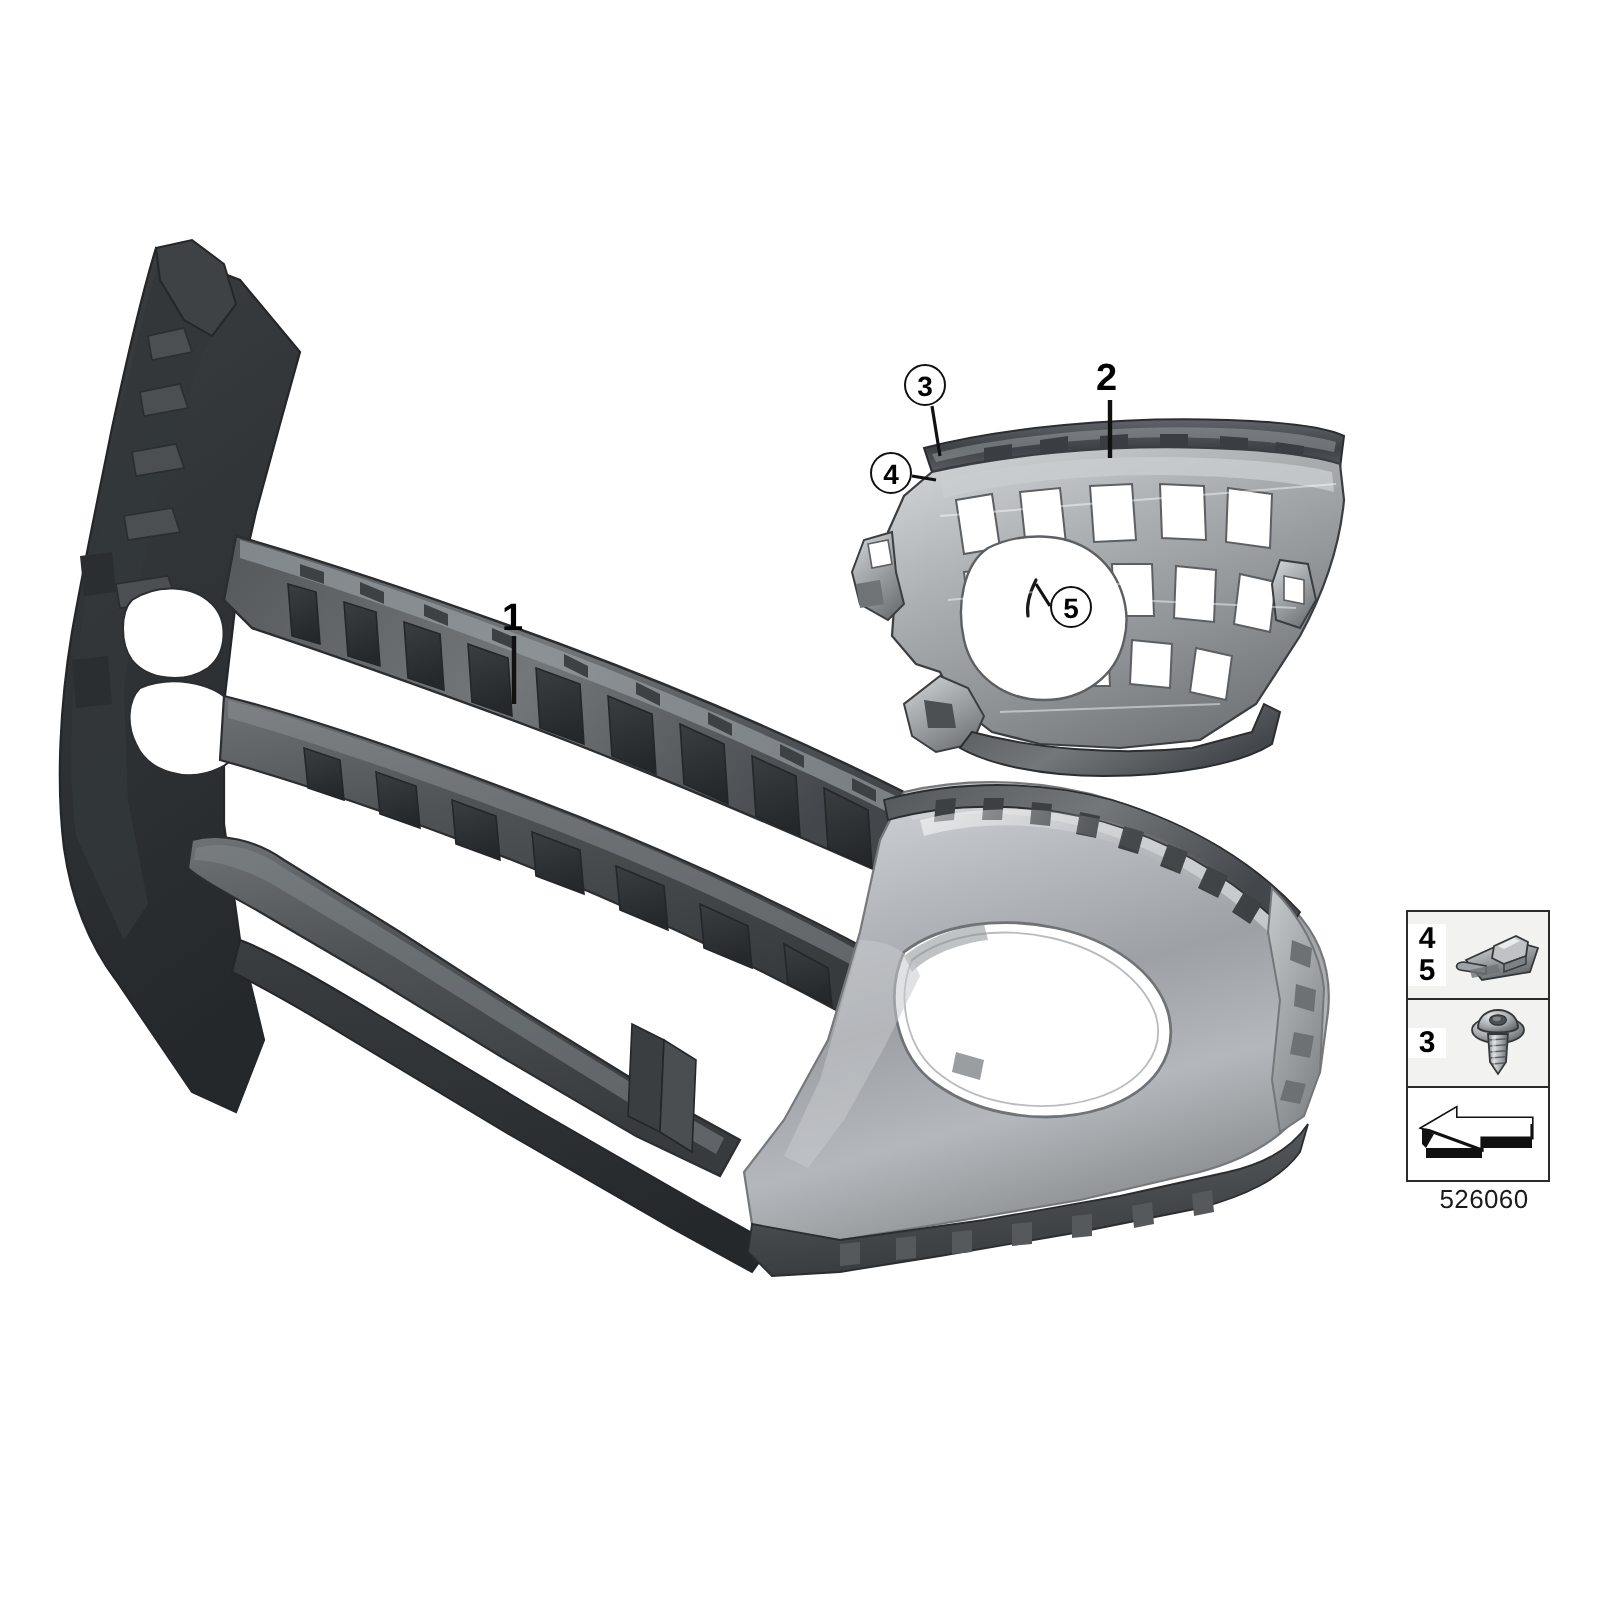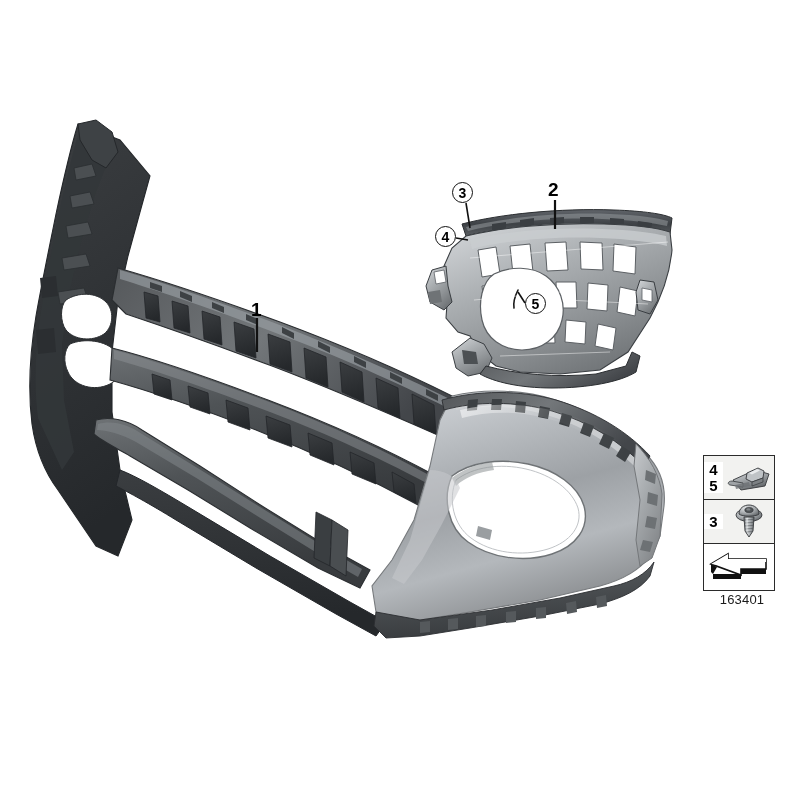--- a/index.html
+++ b/index.html
@@ -524,21 +524,21 @@
           <path d="M3 14 L 20 4 L 20 9 L 58 9 L 58 12 L 20 12 L 20 16 Z" fill="#ffffff"></path>
 
           <path d="M33 19 L 58 19 L 58 24 L 33 24 Z" fill="#111111"></path>
           <path d="M5 24 L 33 24 L 33 29 L 5 29 Z" fill="#111111"></path>
           <path d="M3 14 L 9 17 L 5 24 L 3 22 Z" fill="#111111"></path>
         </svg>
       </div>
     </div>
   </div>
 
-  <div class="legend-caption">163401</div>
+  <div class="legend-caption">526060</div>
 
   <div class="footer">
     
 
     
   </div>
 
 </div>
 
 </body></html>

